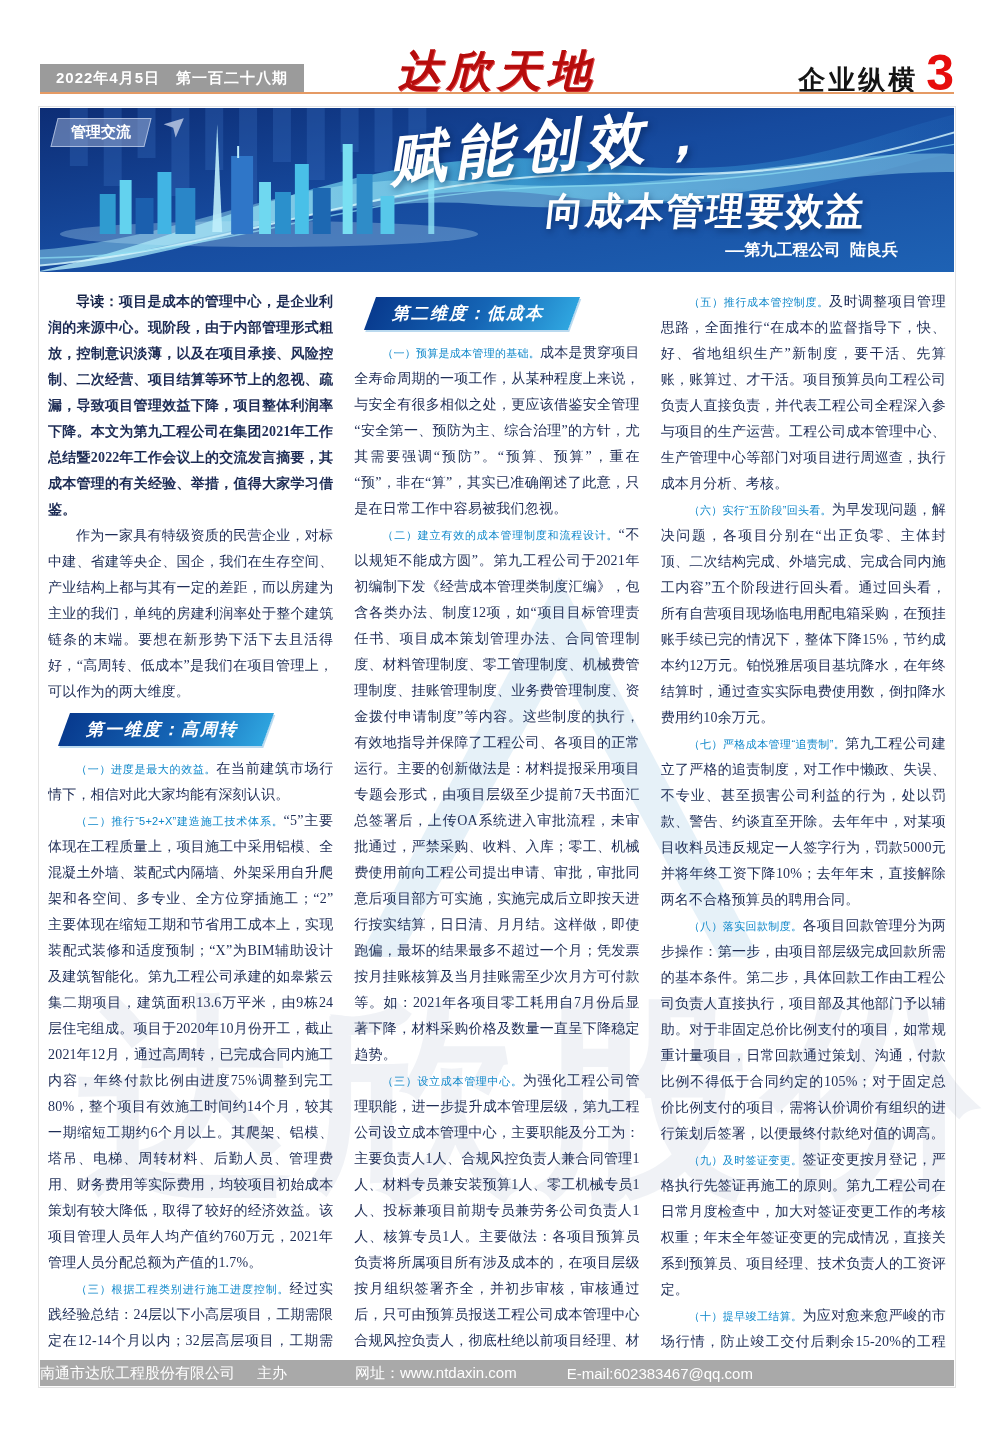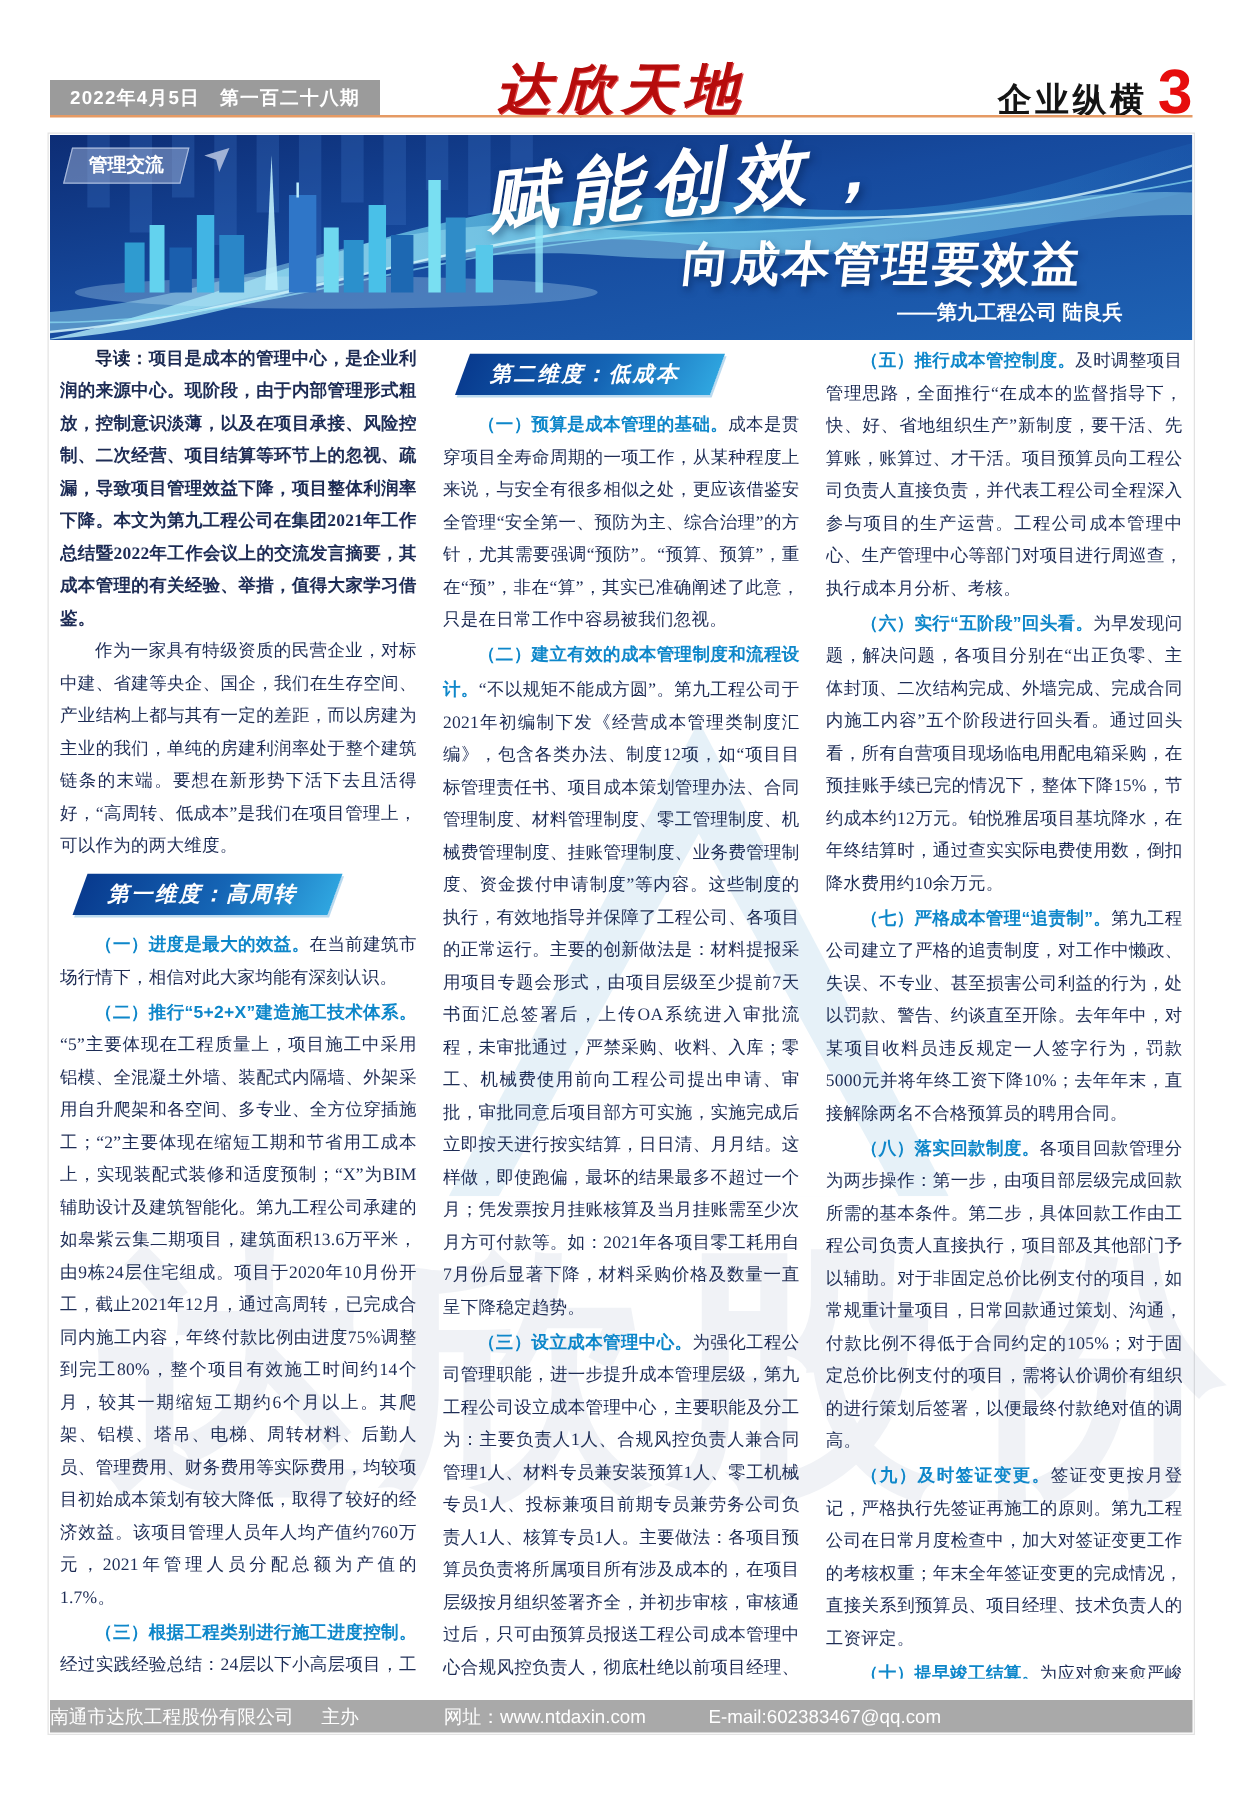--- a/index.html
+++ b/index.html
@@ -32,38 +32,38 @@
               font-size:15px;font-family:"Liberation Sans","DejaVu Sans",sans-serif;}
   .b-arrow{position:absolute;left:124px;top:0px;font-size:28px;color:#b9c6e2;opacity:.85;
            transform:rotate(-42deg);z-index:2;}
   .b-script{position:absolute;left:348px;top:6px;font-size:58px;line-height:64px;color:#fff;
             font-weight:bold;font-style:italic;letter-spacing:8px;transform:rotate(-5deg);
             text-shadow:2px 3px 7px rgba(0,25,70,.5);z-index:3;}
   .b-main{position:absolute;left:506px;top:78px;font-size:38px;color:#fff;font-weight:bold;
           font-family:"Liberation Sans","DejaVu Sans",sans-serif;letter-spacing:2px;
           transform:skewX(-6deg);text-shadow:2px 3px 6px rgba(0,25,70,.5);z-index:3;}
   .b-byline{position:absolute;right:56px;top:132px;font-size:16px;color:#fff;font-weight:bold;
-            font-family:Liberation Sans, sans-serif;z-index:3;}
+            font-family:Liberation Mono, monospace;z-index:3;}
   
   .wm-tri{position:absolute;left:320px;top:470px;width:400px;height:380px;z-index:1;
           background:rgba(155,198,228,.25);clip-path:polygon(50% 0,100% 100%,0 100%);}
   .wm-tri-inner{position:absolute;left:360px;top:560px;width:320px;height:290px;z-index:1;
           background:#fff;clip-path:polygon(50% 0,100% 100%,0 100%);}
   .wm-text{position:absolute;left:20px;top:850px;width:954px;z-index:1;text-align:center;
            font-size:215px;font-weight:bold;white-space:nowrap;letter-spacing:14px;
            color:rgba(110,130,165,.10);}
   
-  .columns{position:absolute;left:9px;right:9px;top:168px;height:1068px;display:flex;gap:21px;z-index:2;justify-content:space-between;}
+  .columns{position:absolute;left:9px;right:9px;top:182px;height:1068px;display:flex;gap:21px;z-index:2;justify-content:space-between;}
   .col{flex:1 1 0;overflow:hidden;}
   .para{margin:0;text-indent:2em;font-size:14px;line-height:26px;color:#1d2c55;
         text-align:justify;letter-spacing:.2px;}
   .para.intro{font-weight:bold;}
   .intro-lead{font-weight:bold;color:#152347;}
-  .item-lead{font-family:"Liberation Sans","DejaVu Sans",sans-serif;font-weight:bold;
-             color:#0e87ca;font-size:14px;}
+  .item-lead{font-family:"Liberation Sans","DejaVu Sans",sans-serif;font-weight:normal;
+             color:#0e87ca;font-size:11px;}
   .sec-banner{margin:8px 0 10px 4px;}
   .sec-skew{display:inline-block;transform:skewX(-20deg);margin-left:12px;
             background:linear-gradient(100deg,#083a8e 0%,#1565b5 55%,#2fa6e0 100%);
             padding:5px 30px 5px 22px;box-shadow:2px 2px 0 rgba(60,150,210,.35);}
   .sec-text{display:inline-block;transform:skewX(20deg);color:#fff;font-weight:bold;
             font-style:italic;font-size:17px;letter-spacing:2px;
             font-family:"Liberation Sans","DejaVu Sans",sans-serif;}
   
   .footer-bar{position:absolute;left:1px;right:1px;bottom:1px;height:26px;background:#a9a9a9;
               display:flex;align-items:center;color:#fff;z-index:4;

